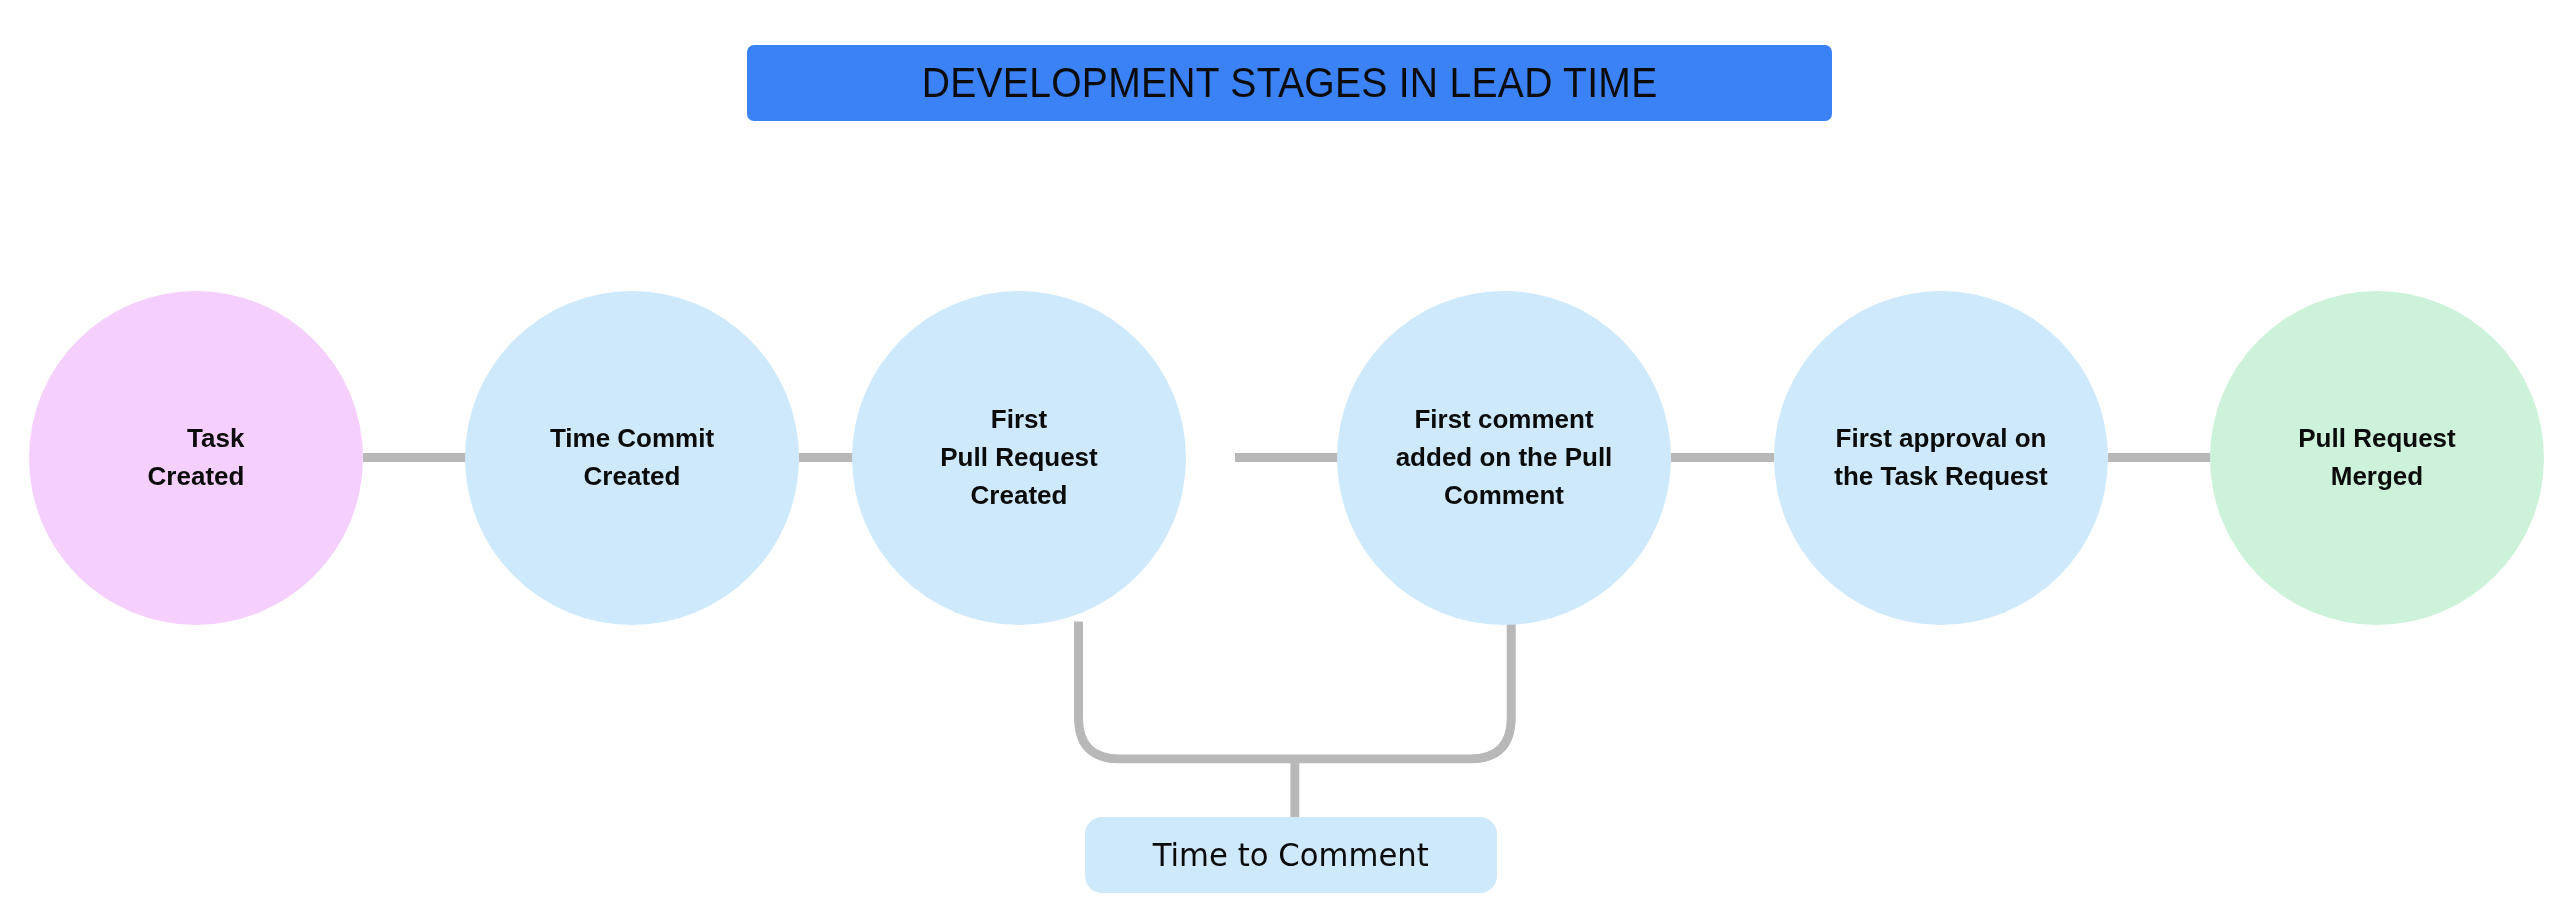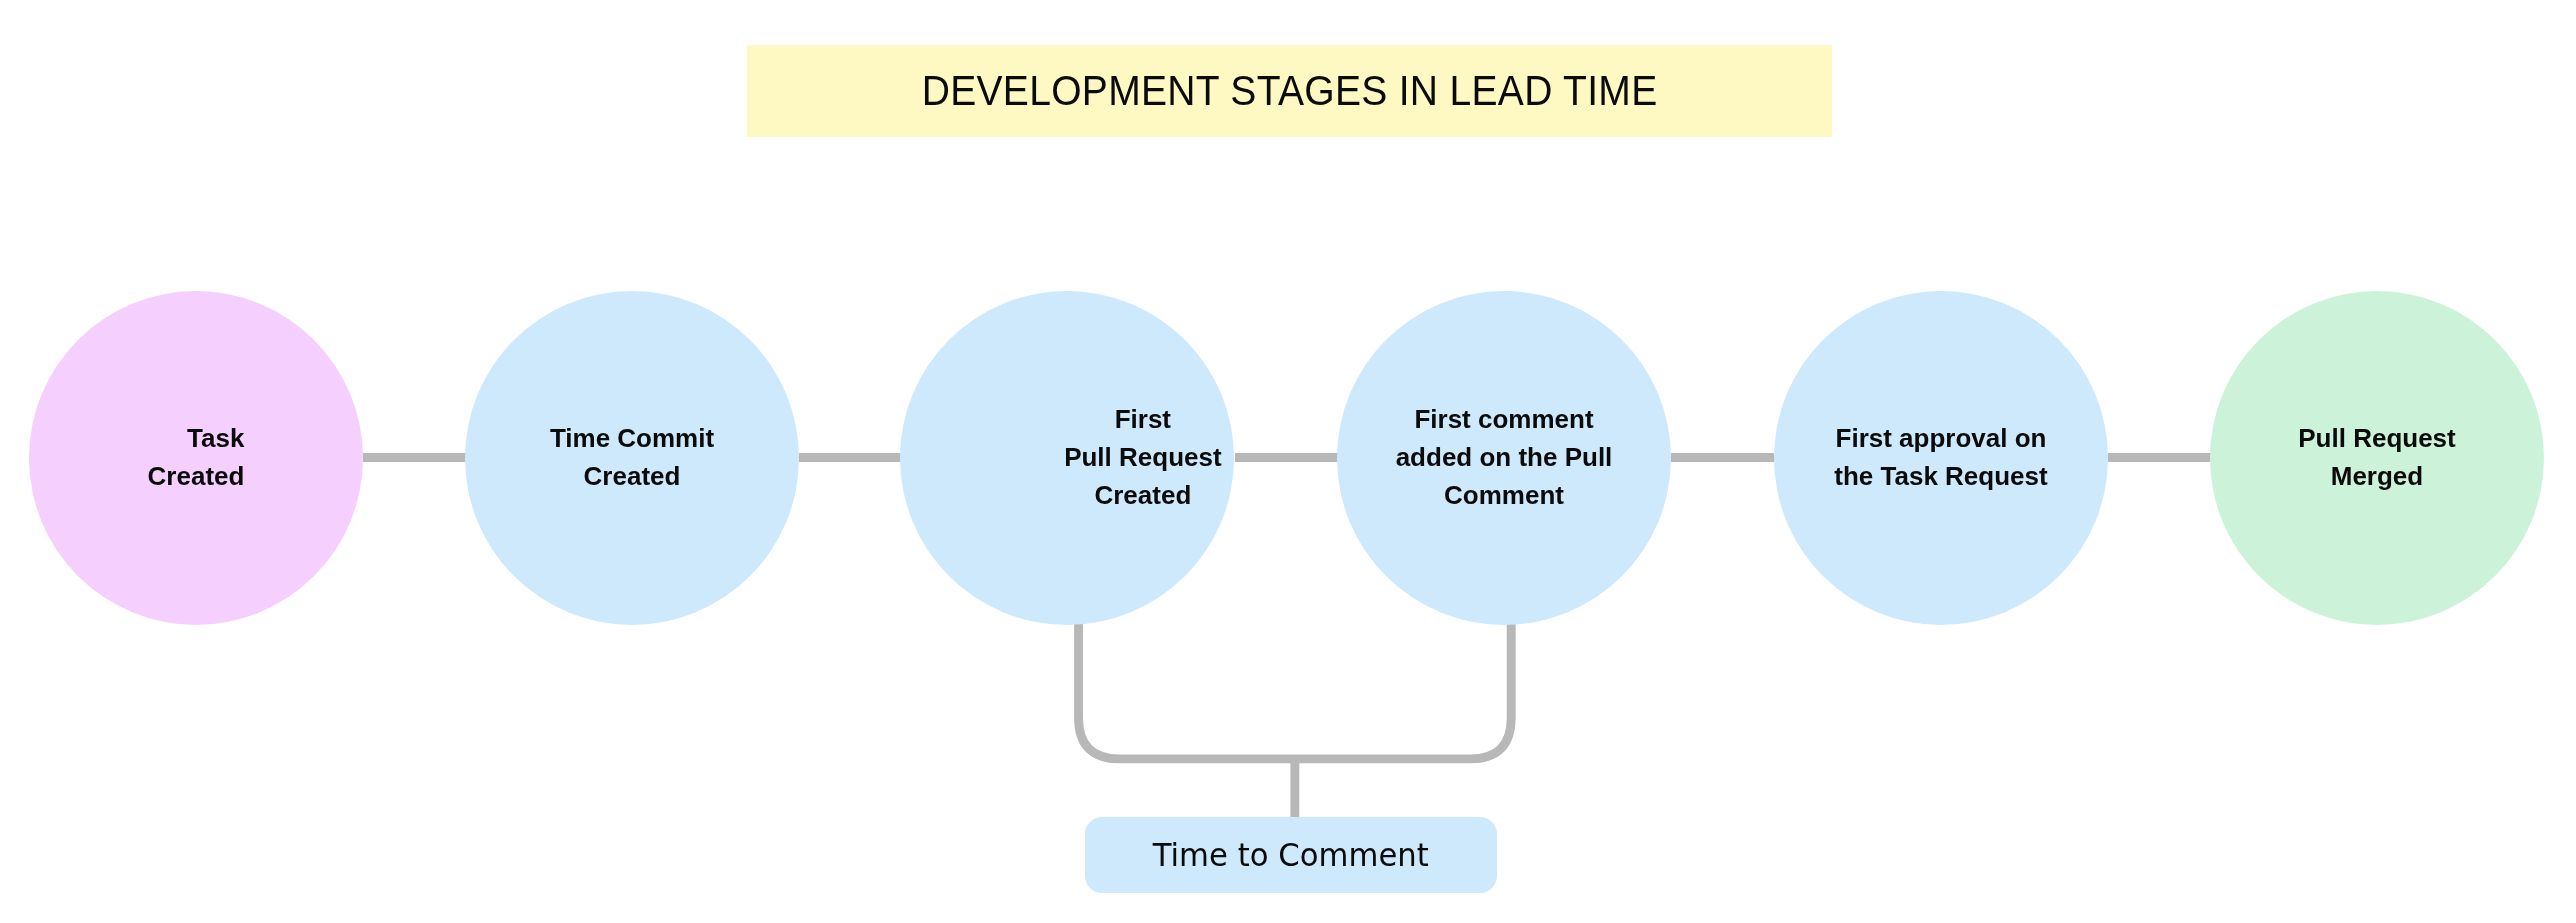--- a/index.html
+++ b/index.html
@@ -19,23 +19,23 @@
     height: 923px;
     background: #ffffff;
   }
 
   
   .title-box {
     position: absolute;
     left: 747px;
     top: 45px;
     width: 1085px;
-    height: 92px;
-    background: #fef9c3;
-    border-radius: 1px;
+    height: 76px;
+    background: #3b82f6;
+    border-radius: 7px;
     display: flex;
     align-items: center;
     justify-content: center;
     box-sizing: border-box;
   }
   .title-text {
     font-family: "Liberation Sans Narrow", "Liberation Sans", sans-serif;
     font-size: 42px;
     font-weight: 400;
     letter-spacing: 0.3px;
@@ -140,21 +140,21 @@
   <div class="node pink" style="left:29px;text-align:right;">
     <span class="node-label">Task
 Created</span>
   </div>
 
   <div class="node blue" style="left:465px;">
     <span class="node-label">Time Commit
 Created</span>
   </div>
 
-  <div class="node blue" style="left:900px;justify-content:flex-end;">
+  <div class="node blue" style="left:852px;">
     <span class="node-label">First
 Pull Request
 Created</span>
   </div>
 
   <div class="node blue" style="left:1337px;">
     <span class="node-label">First comment
 added on the Pull
 Comment</span>
   </div>

